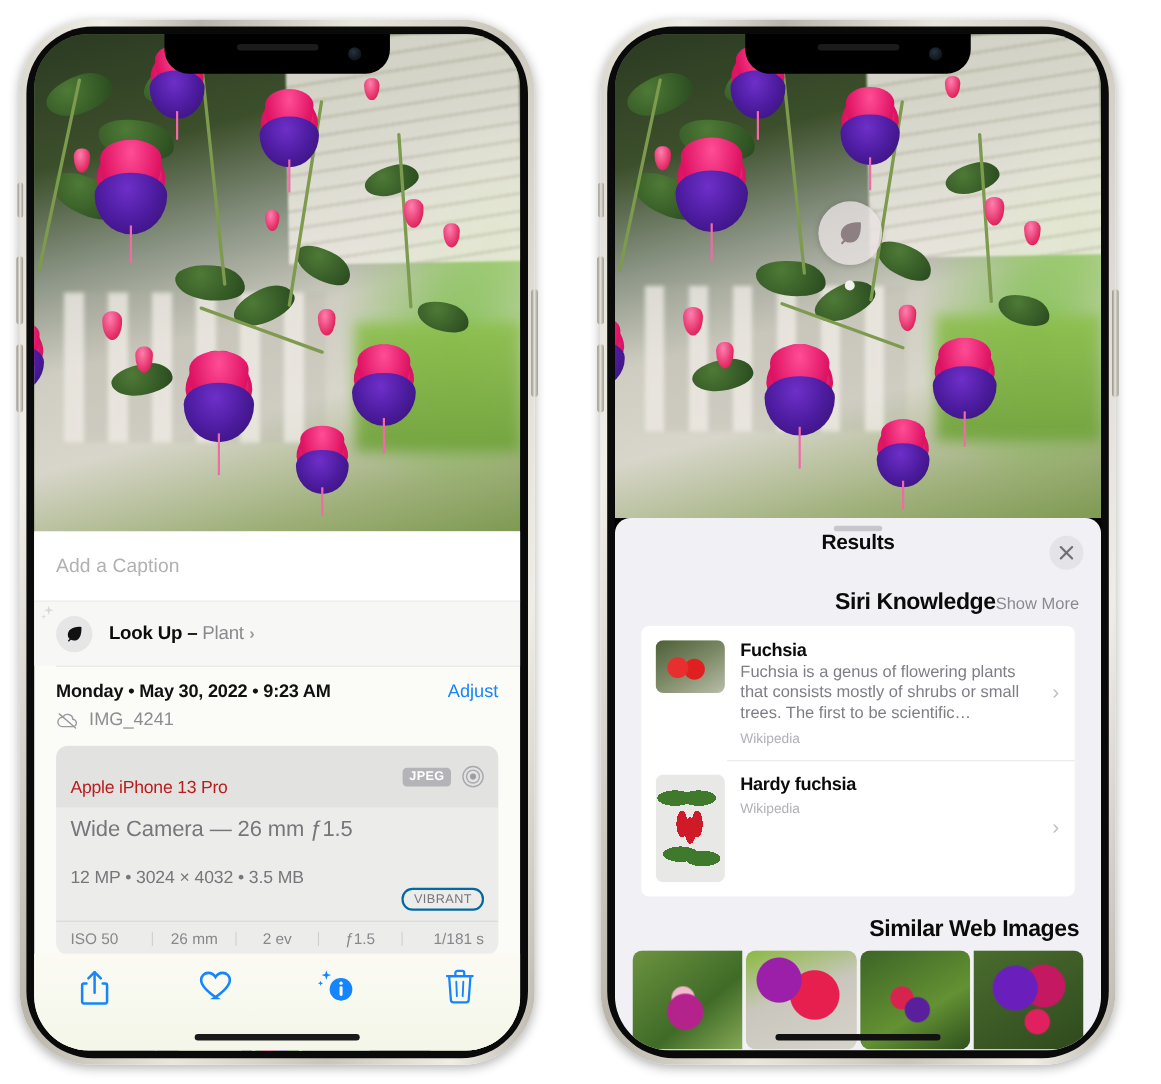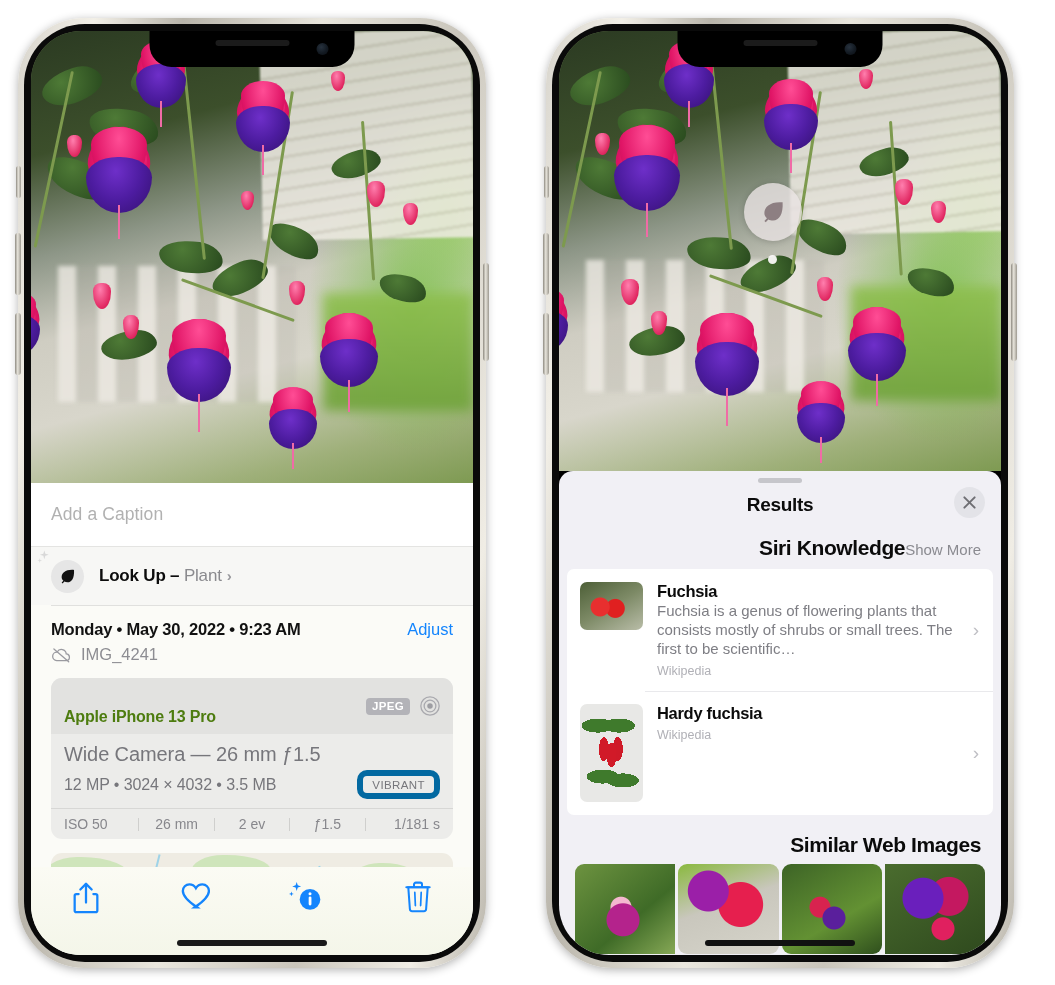--- a/index.html
+++ b/index.html
@@ -130,30 +130,30 @@
 
   .meta { padding:14px 20px 2px 20px; }
   .meta-line { display:flex; align-items:baseline; justify-content:space-between; }
   .meta-date { font-size:16.5px; font-weight:700; color:#111; letter-spacing:-.2px; }
   .adjust { font-size:16.5px; color:#1485fd; }
   .meta-file { display:flex; align-items:center; gap:9px; margin-top:6px; color:#8d8d92; font-size:16.5px; }
 
   .exif-card { margin:12px 20px 0 20px; border-radius:11px; overflow:hidden; background:#ececea; }
   .exif-head { display:flex; align-items:center; justify-content:space-between;
     padding:8px 12px 8px 13px; background:#e2e2e0; }
-  .exif-model { font-size:16px; font-weight:700; color:#4d7c0f; letter-spacing:-.2px;margin-top:22px; }
+  .exif-model { font-size:16px; font-weight:400; color:#b91c1c; letter-spacing:-.2px;margin-top:22px; }
   .exif-head-right { display:flex; align-items:center; gap:9px; }
   .badge-jpeg { background:#b3b3b8; color:#fff; font-size:11.5px; font-weight:700;
     border-radius:4px; padding:2.5px 6px; letter-spacing:.3px; }
   .exif-body { padding:9px 13px 9px 13px; }
   .exif-lens { font-size:20px; color:#76767b; letter-spacing:-.1px; }
   .exif-size-row { display:flex; align-items:center; justify-content:space-between; margin-top:4px; }
   .exif-size { font-size:16px; color:#76767b; letter-spacing:-.1px; }
-  .badge-vibrant { border:6px solid #0369a1; color:#76767b; font-size:11.5px;
-    border-radius:10px; padding:2.5px 9px; letter-spacing:.4px; }
+  .badge-vibrant { border:2px solid #0369a1; color:#76767b; font-size:11.5px;
+    border-radius:10px; padding:2.5px 9px; letter-spacing:.4px;margin-top:37px; }
   .exif-foot { display:flex; align-items:center; border-top:1px solid #d7d7d5;
     padding:7px 13px; }
   .exif-foot span { flex:1; text-align:center; font-size:14px; color:#87878c; }
   .exif-foot span:first-child { text-align:left; }
   .exif-foot span:last-child { text-align:right; }
   .exif-sep { flex:0 0 1px !important; height:13px; background:#cfcfcd; }
 
   .map { margin:14px 20px 0 20px; height:90px; border-radius:11px 11px 0 0; overflow:hidden; position:relative;
     background:#efece3; }
   .map-green { position:absolute; background:#cfe5bb; border-radius:40% 55% 45% 50%/50% 45% 55% 45%; }
@@ -170,31 +170,31 @@
   .toolbar { position:absolute; left:0; right:0; bottom:0; height:88px;
     background: linear-gradient(180deg,#fbfbf4,#f4f6e9);
     display:flex; align-items:flex-start; padding-top:14px; }
   .tb-item { flex:1; display:flex; justify-content:center; }
 
   
   .results { position:absolute; left:0; right:0; bottom:0; background:#f1f0f5;
      border-radius:14px 14px 0 0; overflow:hidden; }
   .grabber { width:44px; height:5px; border-radius:3px; background:#c6c6cb;
      margin:7px auto 0 auto; }
-  .res-head { position:relative; height:44px; display:flex; align-items:center; justify-content:center; }
+  .res-head { position:relative; height:44px; display:flex; align-items:flex-start; justify-content:center; }
   .res-title { font-size:19px; font-weight:700; color:#0b0b0b; letter-spacing:-.3px; }
   .close-btn { position:absolute; right:16px; top:4px; width:31px; height:31px; border-radius:50%;
      background:#e3e3e8; display:flex; align-items:center; justify-content:center; }
 
   .sec-head { display:flex; align-items:baseline; justify-content:flex-end;
      padding:9px 20px 9px 20px; }
   .sec-title { font-size:21px; font-weight:700; color:#0b0b0b; letter-spacing:-.4px; }
   .sec-action { font-size:15px; color:#8a8a90; }
 
-  .k-card { background:#fff; border-radius:7px; margin:0 8px; overflow:hidden; }
+  .k-card { background:#fff; border-radius:7px; margin:0 24px; overflow:hidden; }
   .k-row { display:flex; align-items:flex-start; padding:13px 12px 13px 13px; position:relative; }
   .k-row + .k-row::before { content:""; position:absolute; left:78px; right:0; top:0;
      height:1px; background:#e9e9ec; }
   .k-thumb { width:63px; height:48px; border-radius:7px; flex:0 0 auto; overflow:hidden; position:relative; }
   .k-thumb.tall { height:98px; }
   .k-text { margin-left:14px; flex:1; min-width:0; padding-right:18px; }
   .k-title { font-size:16.5px; font-weight:700; color:#0b0b0b; letter-spacing:-.3px; }
   .k-desc { font-size:15px; line-height:1.26; color:#7e7e84; margin-top:1px; }
   .k-src { font-size:12.5px; color:#b0b0b6; margin-top:5px; }
   .k-chev { position:absolute; right:14px; top:50%; transform:translateY(-50%);

